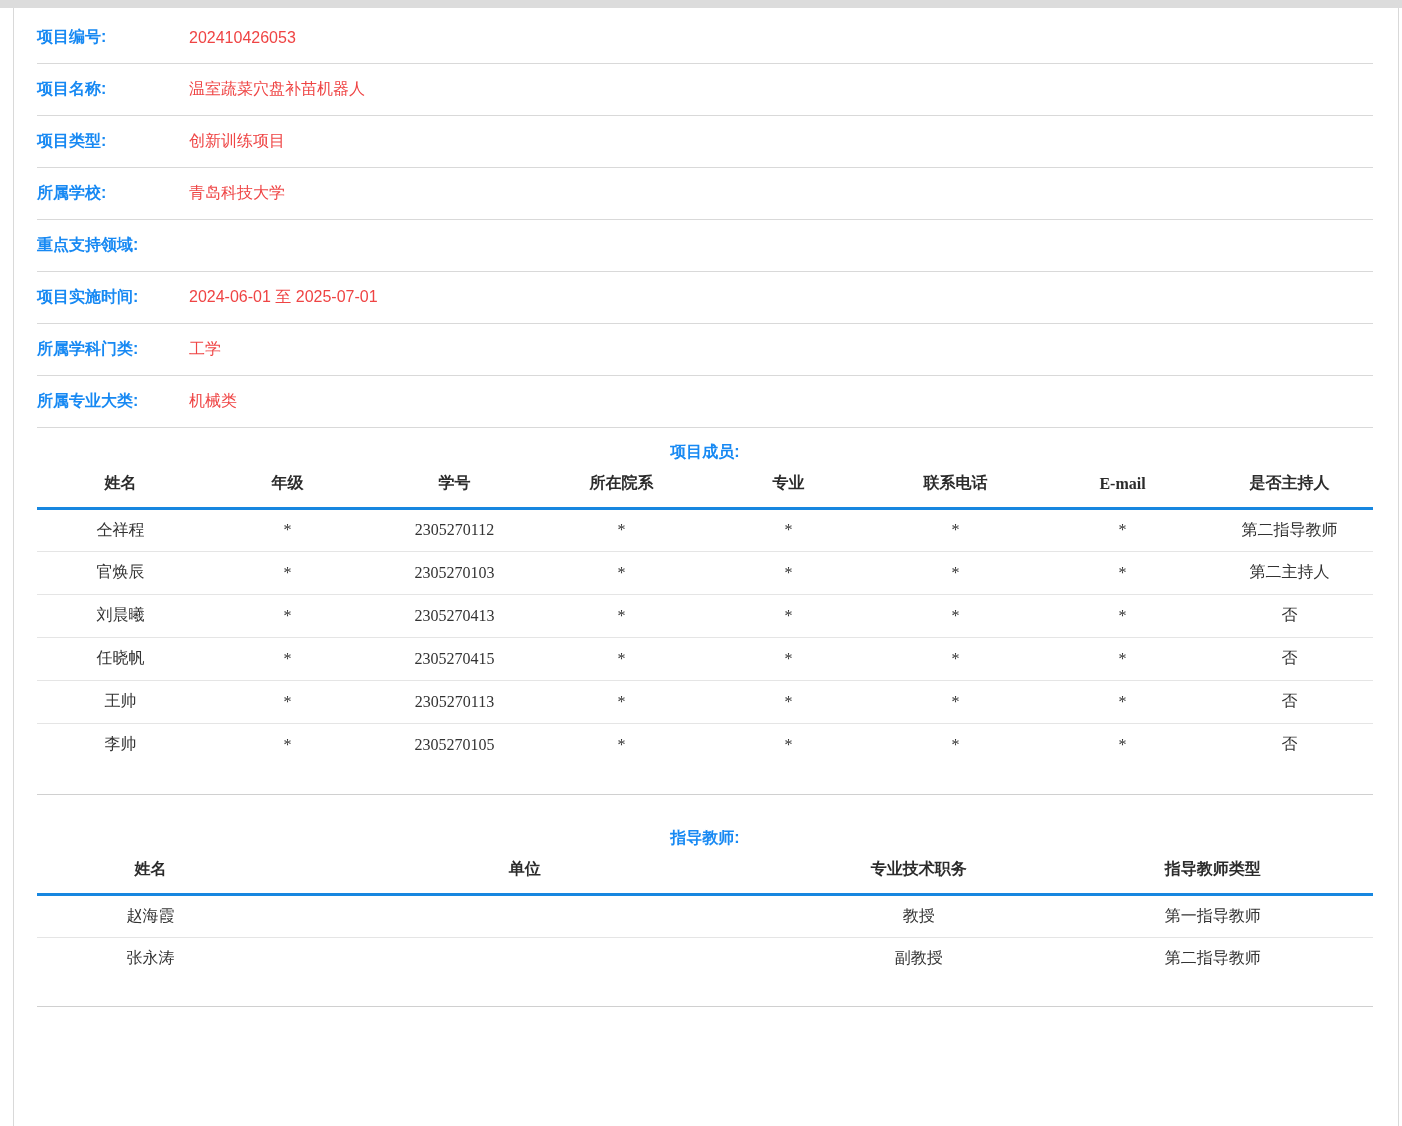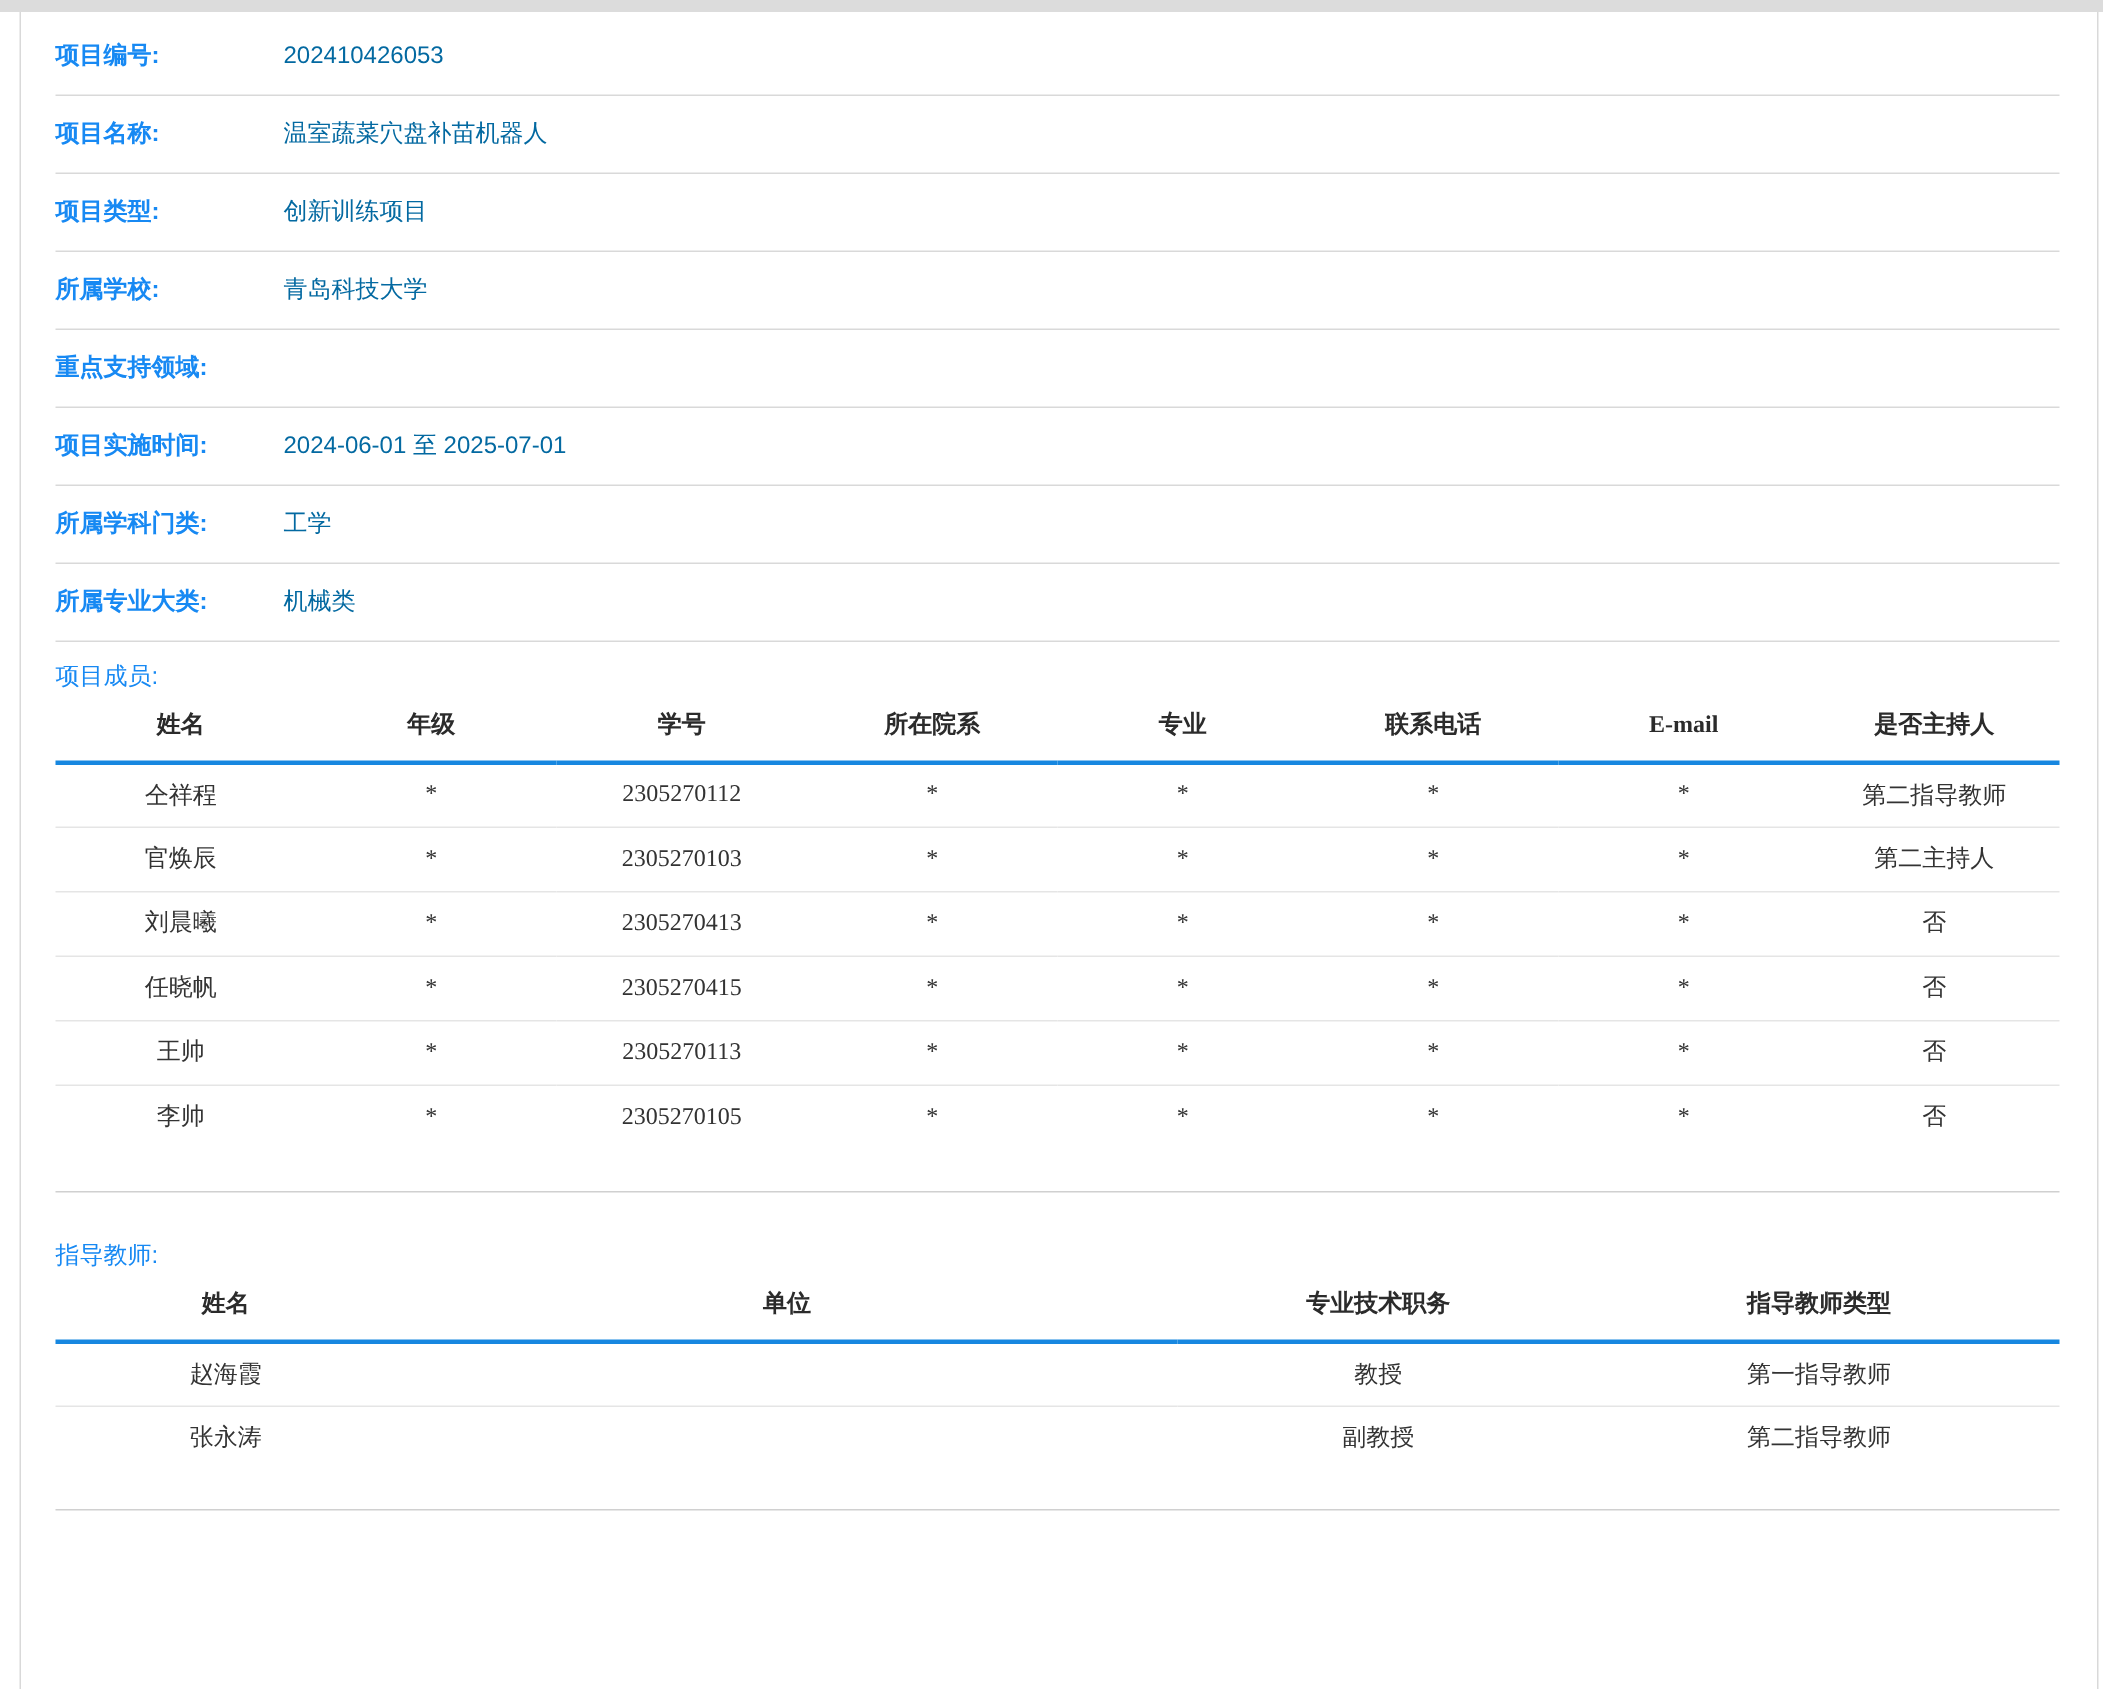--- a/index.html
+++ b/index.html
@@ -32,29 +32,30 @@
   }
   .field-label {
     width: 152px;
     flex: 0 0 152px;
     color: var(--accent-label, #1789f3);
     font-weight: bold;
     font-size: 16px;
   }
   .field-value {
     font-size: 16px;
-    color: #0369a1;
+    color: #ef4444;
   }
   
   .section-label {
     color: var(--accent-label, #1789f3);
-    font-weight: normal;
+    font-weight: bold;
     font-size: 16px;
     line-height: 30px;
     margin-top: 9px;
+    text-align: center;
   }
   .section-label.teachers { margin-top: 28px; }
   
   table.data-table {
     width: 100%;
     border-collapse: collapse;
     table-layout: fixed;
   }
   .table-wrap {
     border-bottom: 1px solid #d0d0d0;

